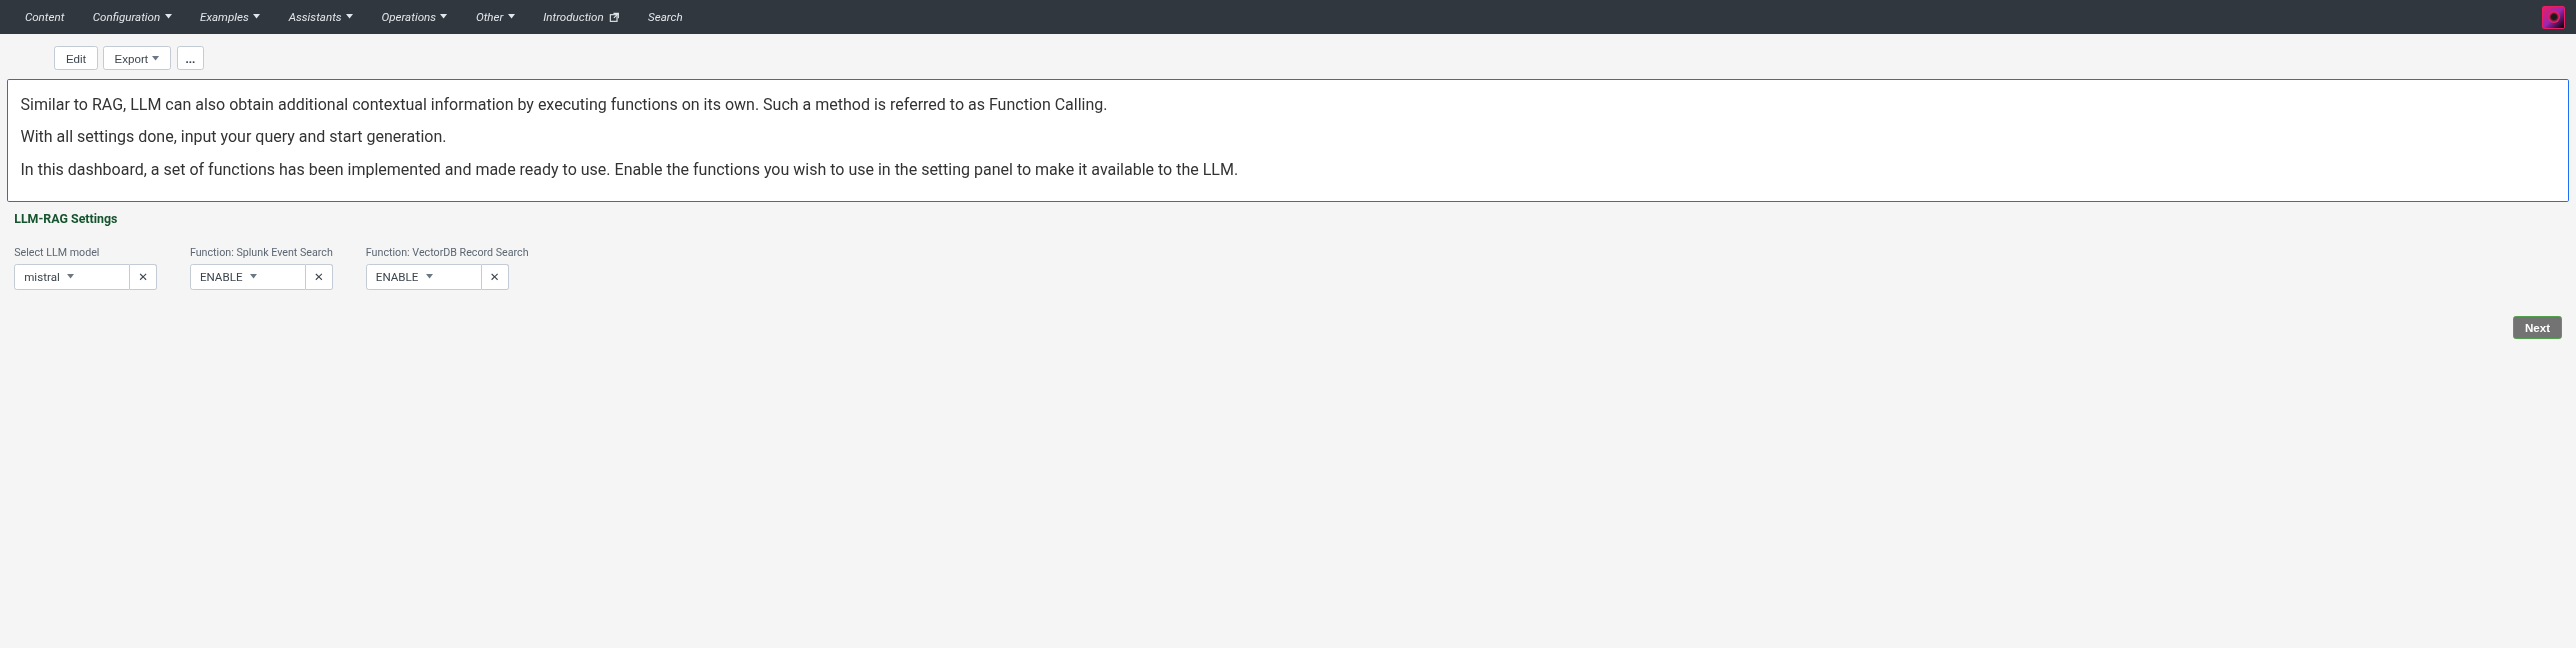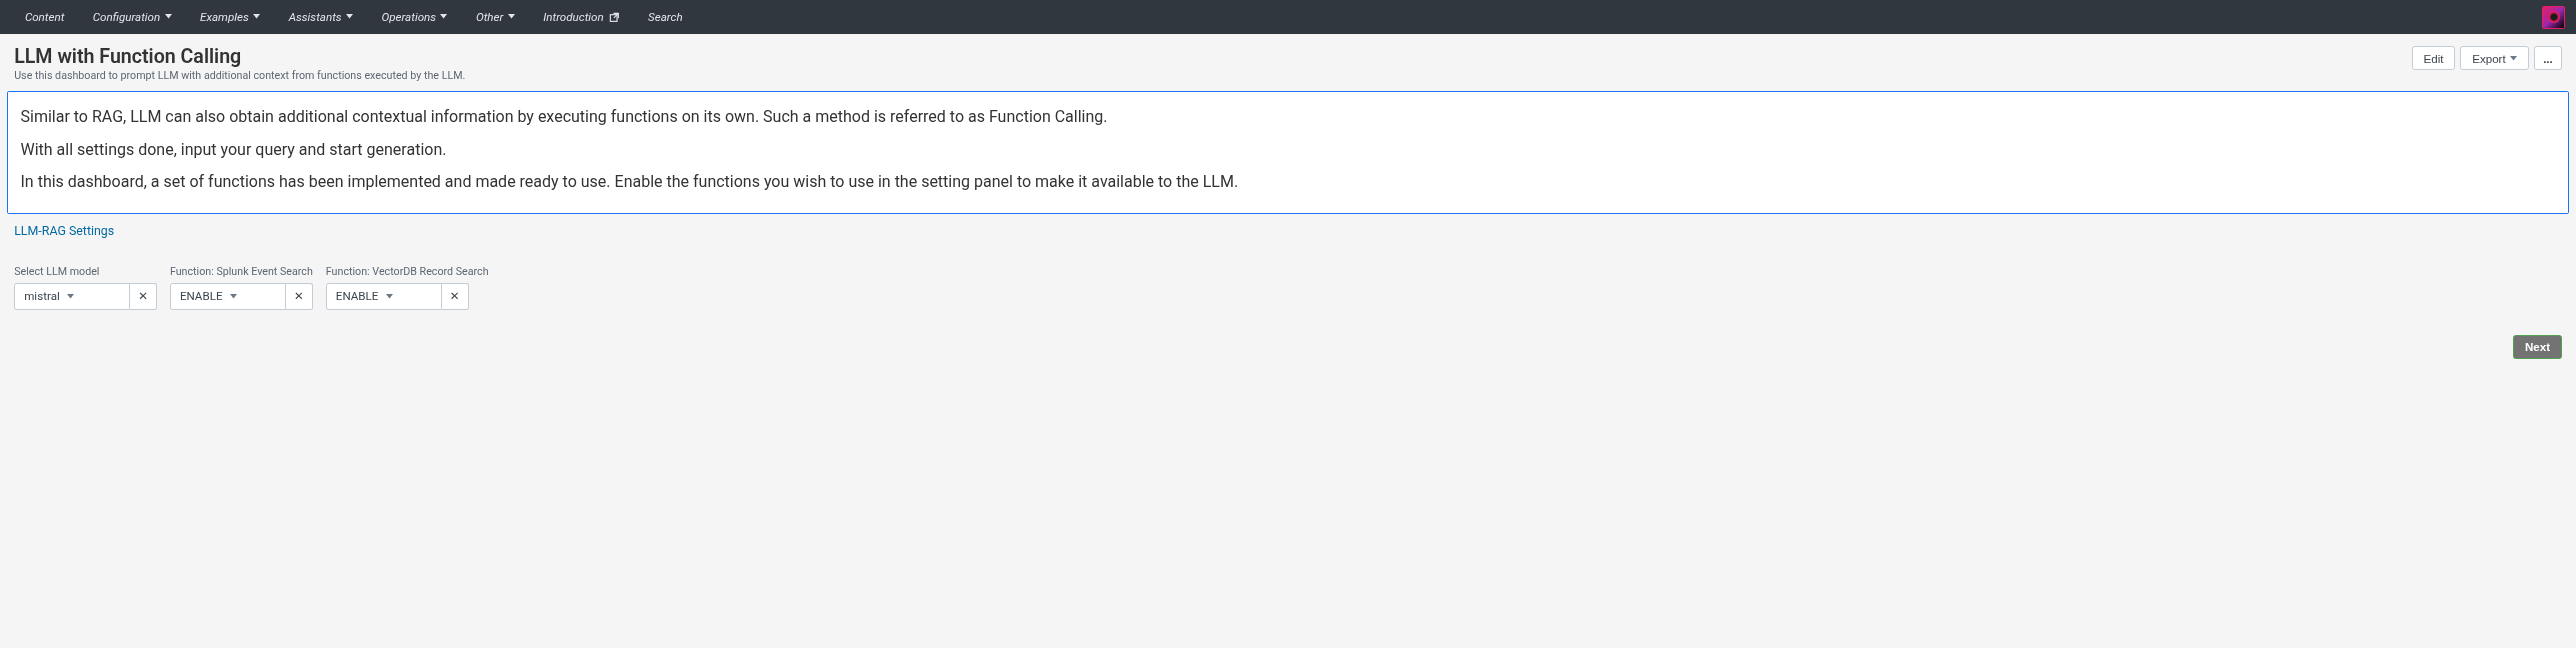--- a/index.html
+++ b/index.html
@@ -126,27 +126,27 @@
       line-height: 1.8;
       margin-bottom: 3.6px;
     }
 
     
     .settings-section {
       padding: 9px 14.2px 7.1px 14.2px;
     }
     .settings-title {
       font-size: 12.4px;
-      font-weight: 400;
-      color: #0369a1;
-      margin-bottom: 27px;
+      font-weight: 700;
+      color: #14532d;
+      margin-bottom: 20px;
     }
     .controls-row {
       display: flex;
-      gap: 13px;
+      gap: 33px;
       align-items: flex-start;
     }
     .control-group {
       display: flex;
       flex-direction: column;
     }
     .control-label {
       font-size: 10.7px;
       color: #5c6773;
       margin-bottom: 5.3px;
@@ -250,24 +250,20 @@
       <span>Search</span>
     </div>
   </div>
   <div class="spacer"></div>
   <div class="avatar">
     <div class="avatar-inner"></div>
   </div>
 </div>
 
 <div class="header">
-  <div class="header-left">
-    <h1 class="page-title">LLM with Function Calling</h1>
-    <div class="page-subtitle">Use this dashboard to prompt LLM with additional context from functions executed by the LLM.</div>
-  </div>
   <div class="header-actions">
     <button class="btn">
       <span>Edit</span>
     </button>
     <button class="btn">
       <span>Export</span>
       <span>
         <svg width="7.1" height="5.3" viewBox="0 0 8 6">
             <path d="M0 0 L4 5 L8 0 Z" fill="#6b7785"></path>
           </svg>

